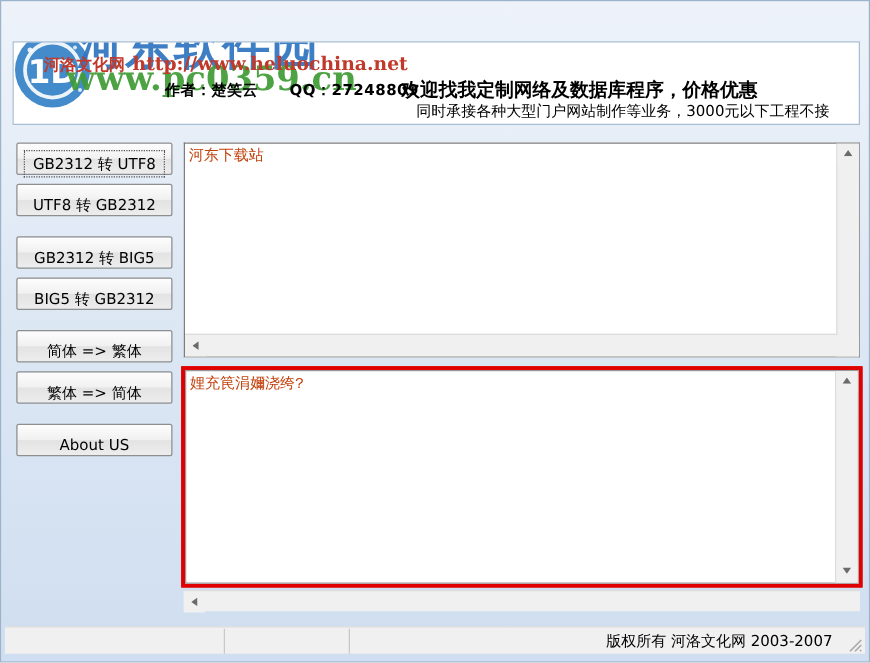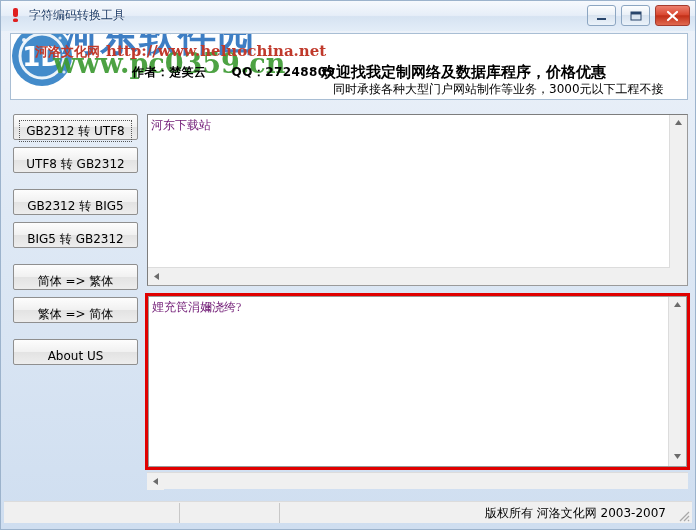--- a/index.html
+++ b/index.html
@@ -164,22 +164,22 @@
     box-sizing: border-box;
     border: 3px solid #e00000;
     background: #e00000;
   }
   #ta-bot-wrap { position: absolute; left: 0; top: 0; width: 539px; height: 171px;
                  box-sizing: border-box; background:#fff; border:1px solid #9a9a9a; }
 
   .ta-text {
     position: absolute; left: 3px; top: 2px;
     right: 20px;
-    font-size: 12px; color: #701a75;
-    font-family: Liberation Serif, serif;
+    font-size: 12px; color: #c2410c;
+    font-family: Liberation Mono, monospace;
     line-height: 16px;
     white-space: pre;
     overflow: hidden;
   }
 
   
   .vscroll {
     position: absolute; top: 0; right: 0;
     width: 17px; bottom: 0;
     background: #f0f0f0;
@@ -229,49 +229,20 @@
     font-size: 12px; color: #000;
     white-space: nowrap;
   }
   #grip { position: absolute; right: 2px; bottom: 1px; width: 14px; height: 14px; }
 </style>
 </head>
 <body>
 
 <div id="window">
 
-  <div id="titlebar">
-    <span id="title-icon">
-      <svg width="16" height="16" viewBox="0 0 16 16">
-        <rect x="5" y="1" width="5" height="9" rx="2" fill="#e02020"></rect>
-        <rect x="5" y="11.5" width="5" height="3.5" rx="1.6" fill="#e02020"></rect>
-      </svg>
-    </span>
-    <span id="title-text">字符编码转换工具</span>
-
-    <div class="winbtn" id="btn-min">
-      <svg width="27" height="19" viewBox="0 0 27 19">
-        <rect x="9" y="12" width="9" height="2" fill="#28456b"></rect>
-      </svg>
-    </div>
-    <div class="winbtn" id="btn-max">
-      <svg width="27" height="19" viewBox="0 0 27 19">
-        <rect x="9" y="6" width="10" height="8" fill="none" stroke="#28456b" stroke-width="1"></rect>
-        <rect x="9" y="6" width="10" height="2.5" fill="#28456b"></rect>
-      </svg>
-    </div>
-    <div class="winbtn" id="btn-close">
-      <svg width="33" height="19" viewBox="0 0 33 19">
-        <g stroke="#ffffff" stroke-width="2.2" stroke-linecap="round">
-          <line x1="12" y1="6" x2="21" y2="14"></line>
-          <line x1="21" y1="6" x2="12" y2="14"></line>
-        </g>
-      </svg>
-    </div>
-  </div>
 
   <div id="header-panel">
 
     <div id="watermark-area">
       <svg id="wm-logo" viewBox="0 0 72 72">
         <circle cx="36" cy="36" r="30" fill="#2f7ec4" opacity="0.9"></circle>
         <circle cx="36" cy="36" r="22" fill="none" stroke="#ffffff" stroke-width="3" opacity="0.9"></circle>
         <text x="36" y="46" font-size="26" font-weight="bold" fill="#ffffff" text-anchor="middle" font-family="DejaVu Sans, sans-serif">1D</text>
         <circle cx="18" cy="20" r="2" fill="#ffffff" opacity="0.85"></circle>
         <circle cx="54" cy="18" r="1.6" fill="#ffffff" opacity="0.8"></circle>

